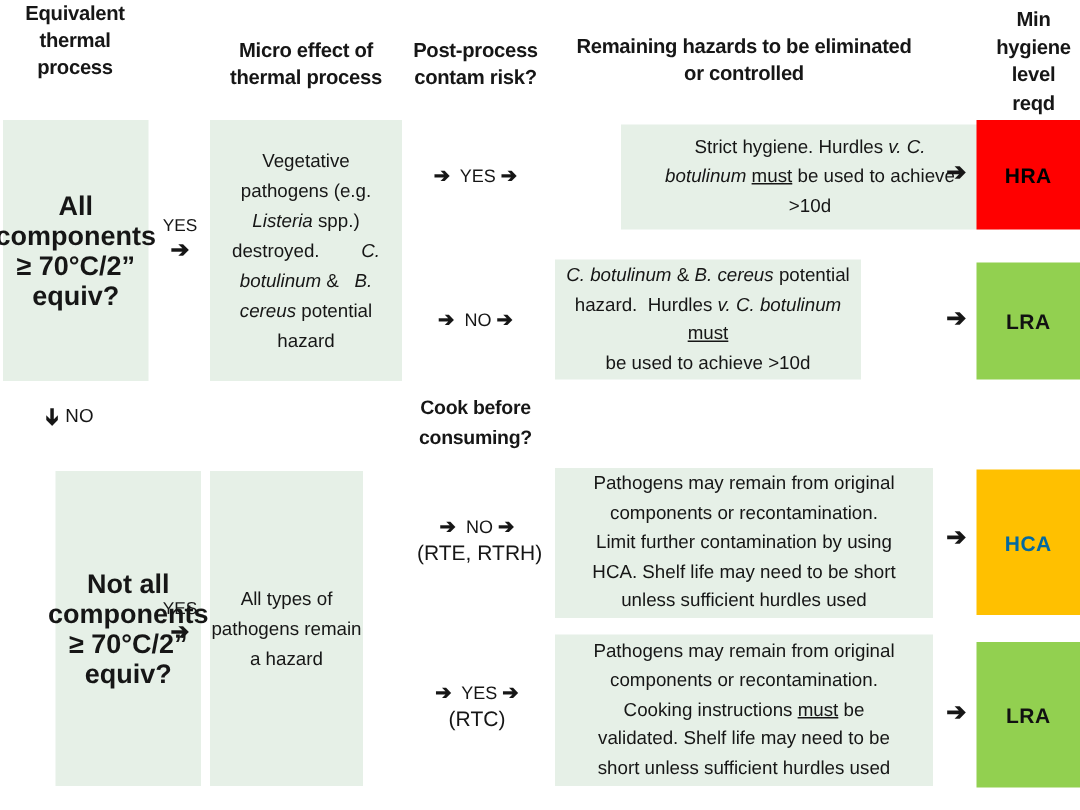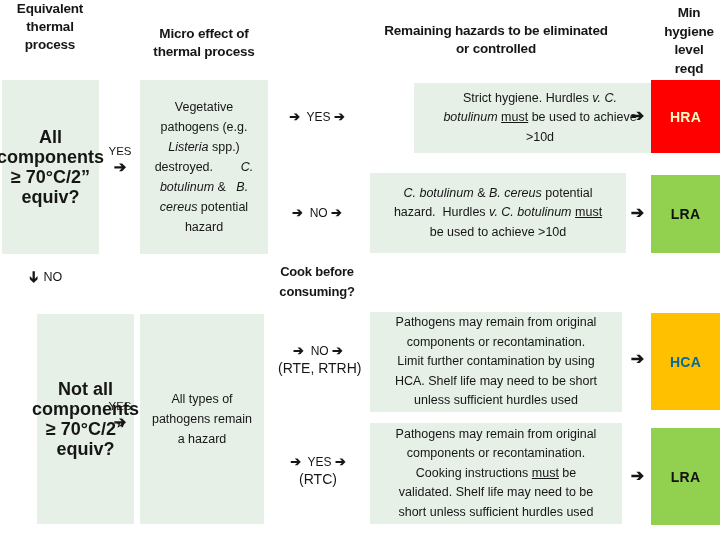--- a/index.html
+++ b/index.html
@@ -25,20 +25,21 @@
   .nolbl{font-size:12.5px;line-height:22px;}
   i{font-style:italic;} u{text-decoration:underline;}
 </style>
 </head>
 <body>
 
 <div class="slide">
 
   <div class="abs hdr" style="left:136;top:25px;width:136px;left:136px;">Micro effect of<br>thermal process</div>
   <div class="abs hdr" style="left:0;top:8;width:100px;">Equivalent<br>thermal<br>process</div>
+  <div class="abs hdr" style="left:264px;top:25px;width:106px;">Post-process<br>contam risk?</div>
   <div class="abs hdr" style="left:368px;top:22px;width:256px;">Remaining hazards to be eliminated<br>or controlled</div>
   <div class="abs hdr" style="left:658px;top:4px;width:62px;line-height:18.5px;">Min<br>hygiene<br>level<br>reqd</div>
 
   <div class="abs mintbox" style="left:2px;top:80px;width:97px;height:174px;">
     <div class="qtext">All<br>components<br>≥ 70°C/2”<br>equiv?</div>
   </div>
 
   <div class="abs yeslbl" style="left:100px;top:144px;width:40px;">
     <span>YES</span>
     <span class="arr">➔</span>
@@ -48,25 +49,25 @@
     <div class="efftext">Vegetative<br>pathogens (e.g.<br><i>Listeria</i> spp.)<br>destroyed.&nbsp;&nbsp;&nbsp;&nbsp;&nbsp;&nbsp;&nbsp;&nbsp;<i>C.</i><br><i>botulinum</i> &amp;&nbsp;&nbsp;&nbsp;<i>B.</i><br><i>cereus</i> potential<br>hazard</div>
   </div>
 
   <div class="abs conn" style="left:280px;top:108px;width:74px;"><span class="arr">➔</span>&nbsp; YES&nbsp;<span class="arr">➔</span></div>
   <div class="abs conn" style="left:280px;top:204px;width:74px;"><span class="arr">➔</span>&nbsp; NO&nbsp;<span class="arr">➔</span></div>
 
   <div class="abs mintbox" style="left:370px;top:83px;width:252px;height:70px;margin-left:44px;">
     <div class="hztext">Strict hygiene. Hurdles <i>v. C.</i><br><i>botulinum</i> <u>must</u> be used to achieve<br>&gt;10d</div>
   </div>
   <div class="abs bigarr" style="left:624px;top:105px;width:27px;">➔</div>
-  <div class="abs level" style="left:651px;top:80px;width:69px;height:73px;background:var(--hra-red);color:#fef9c3;">
+  <div class="abs level" style="left:651px;top:80px;width:69px;height:73px;background:var(--hra-red);color:#000000;">
     <span>HRA</span>
   </div>
 
-  <div class="abs mintbox" style="left:370px;top:173px;width:256px;height:80px;">
+  <div class="abs mintbox" style="left:370px;top:173px;width:204px;height:80px;">
     <div class="hztext"><i>C. botulinum</i> &amp; <i>B. cereus</i> potential<br>hazard.&nbsp; Hurdles <i>v. C. botulinum</i> <u>must</u><br>be used to achieve &gt;10d</div>
   </div>
   <div class="abs bigarr" style="left:624px;top:202px;width:27px;">➔</div>
   <div class="abs level" style="left:651px;top:175px;width:69px;height:78px;background:var(--lra-green);color:#111111;">
     <span>LRA</span>
   </div>
 
   <div class="abs nolbl" style="left:28px;top:266px;width:70px;">
     <span class="dn">➔</span><span>NO</span>
   </div>
@@ -75,21 +76,21 @@
 
   <div class="abs mintbox" style="left:2px;top:314px;width:97px;height:210px;margin-left:35px;">
     <div class="qtext">Not all<br>components<br>≥ 70°C/2”<br>equiv?</div>
   </div>
 
   <div class="abs yeslbl" style="left:100px;top:399px;width:40px;">
     <span>YES</span>
     <span class="arr">➔</span>
   </div>
 
-  <div class="abs mintbox" style="left:140px;top:314px;width:124px;height:210px;">
+  <div class="abs mintbox" style="left:140px;top:314px;width:102px;height:210px;">
     <div class="efftext">All types of<br>pathogens remain<br>a hazard</div>
   </div>
 
   <div class="abs conn" style="left:278px;top:342px;width:80px;">
     <div><span class="arr">➔</span>&nbsp; NO&nbsp;<span class="arr">➔</span></div>
     <div class="sub">(RTE, RTRH)</div>
   </div>
   <div class="abs conn" style="left:278px;top:453px;width:80px;">
     <div><span class="arr">➔</span>&nbsp; YES&nbsp;<span class="arr">➔</span></div>
     <div class="sub">(RTC)</div>

